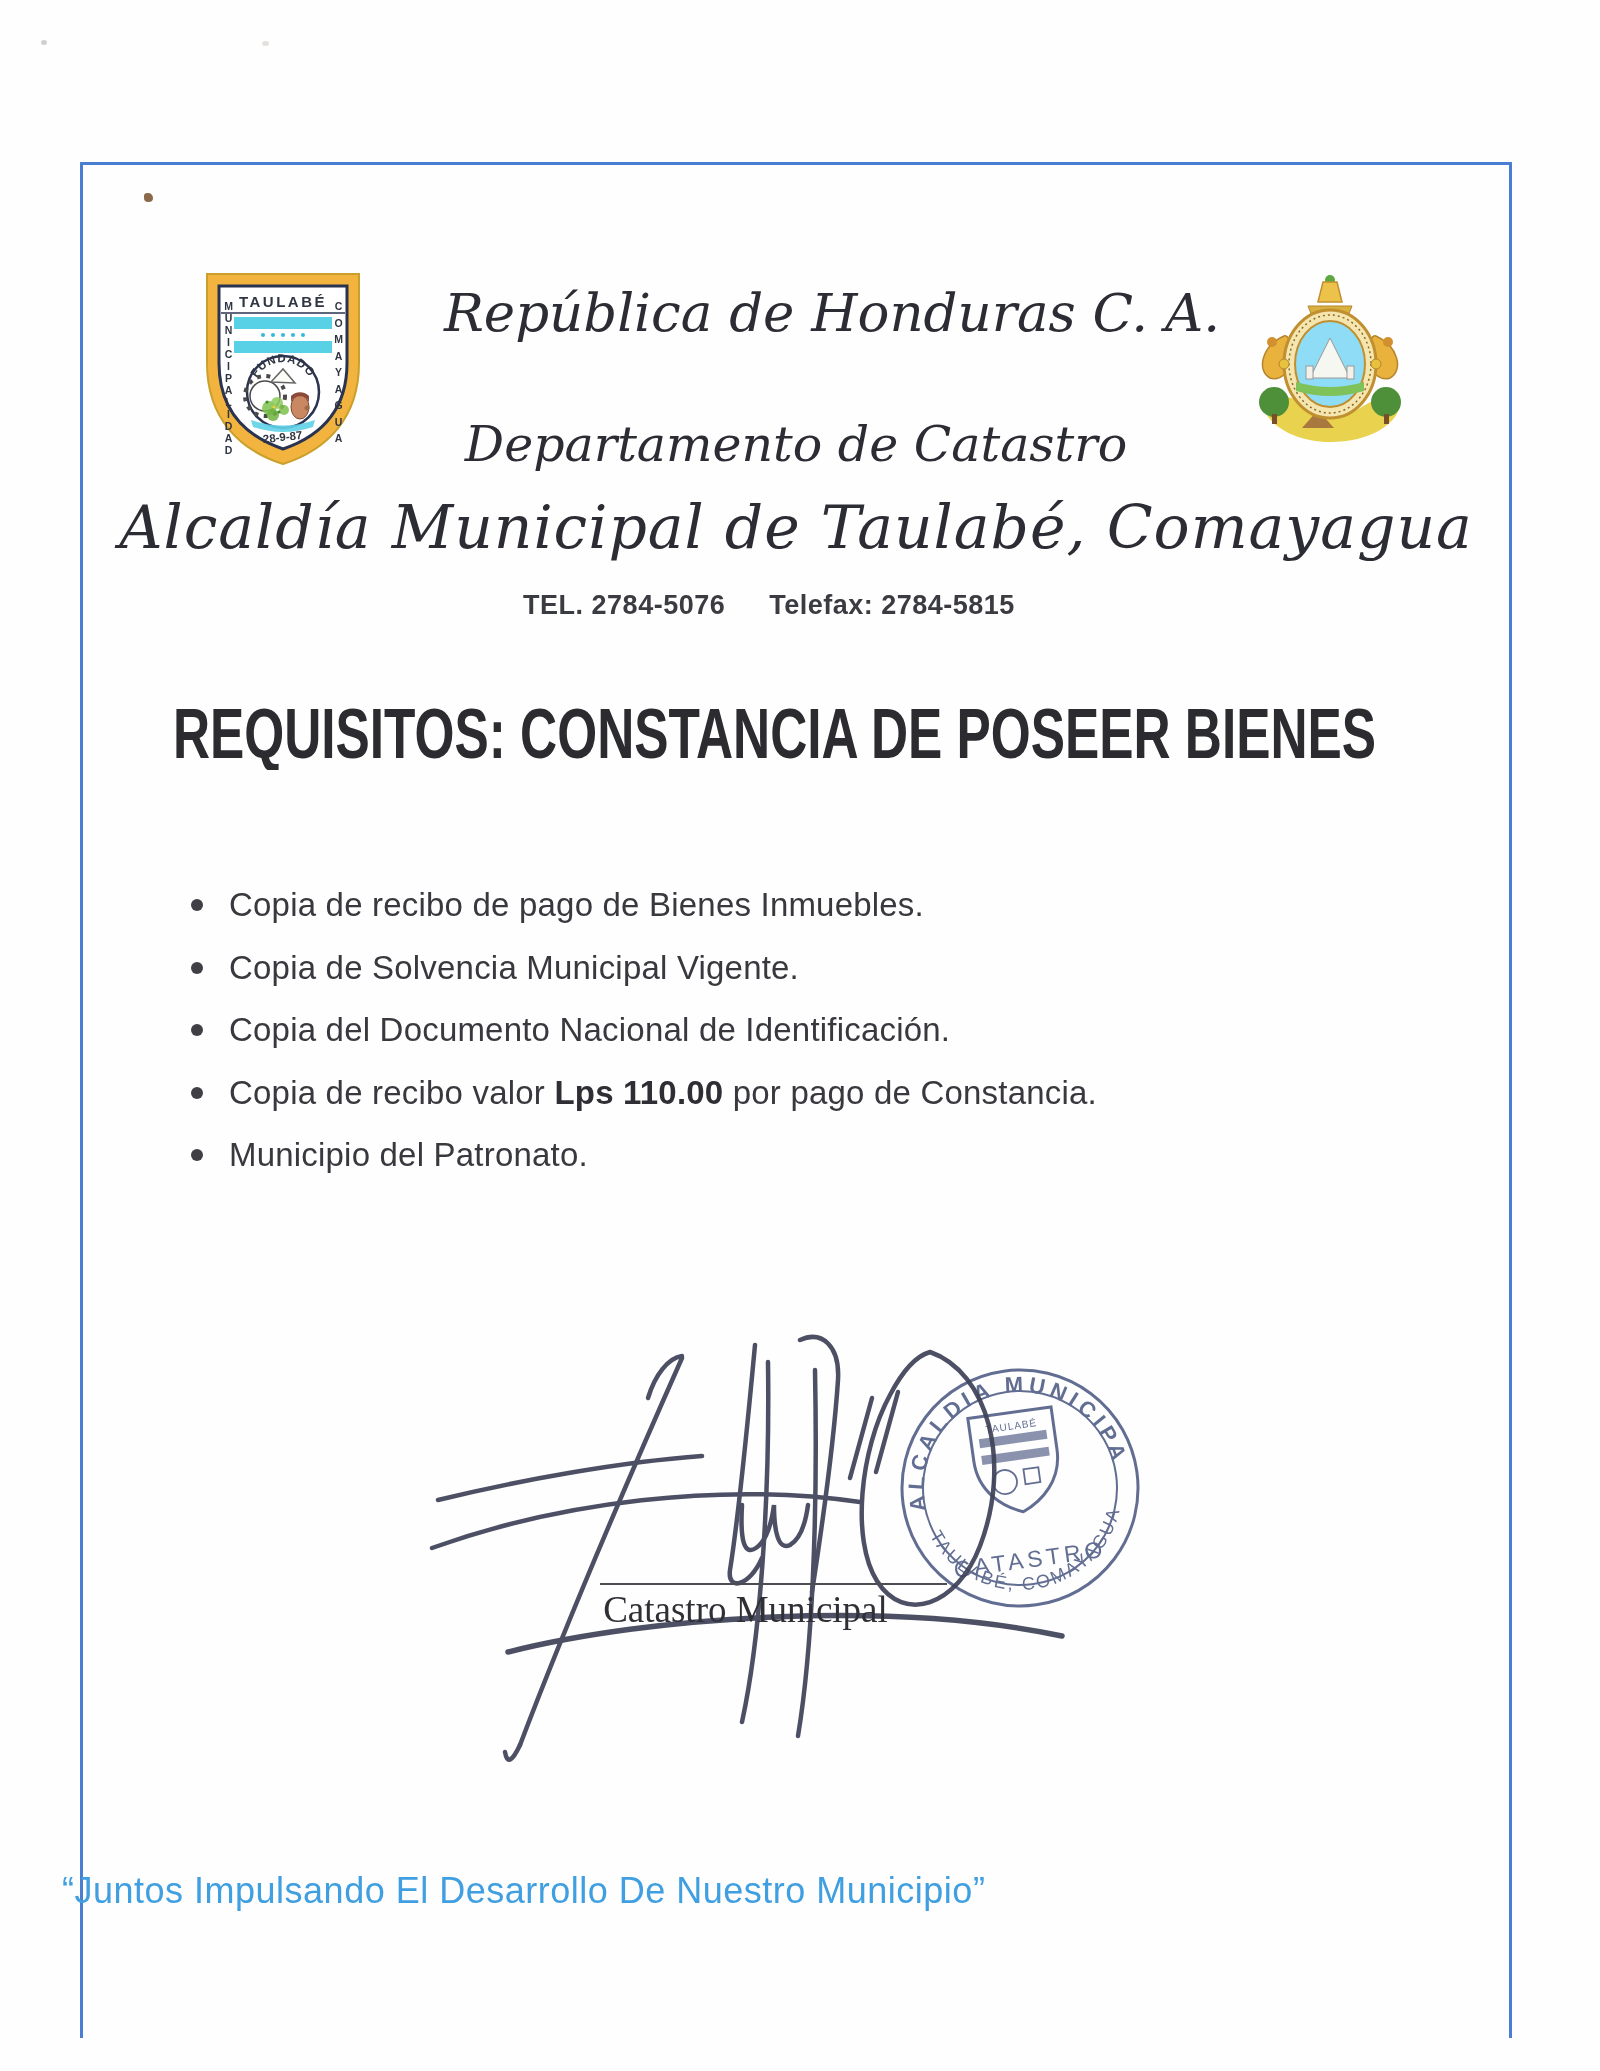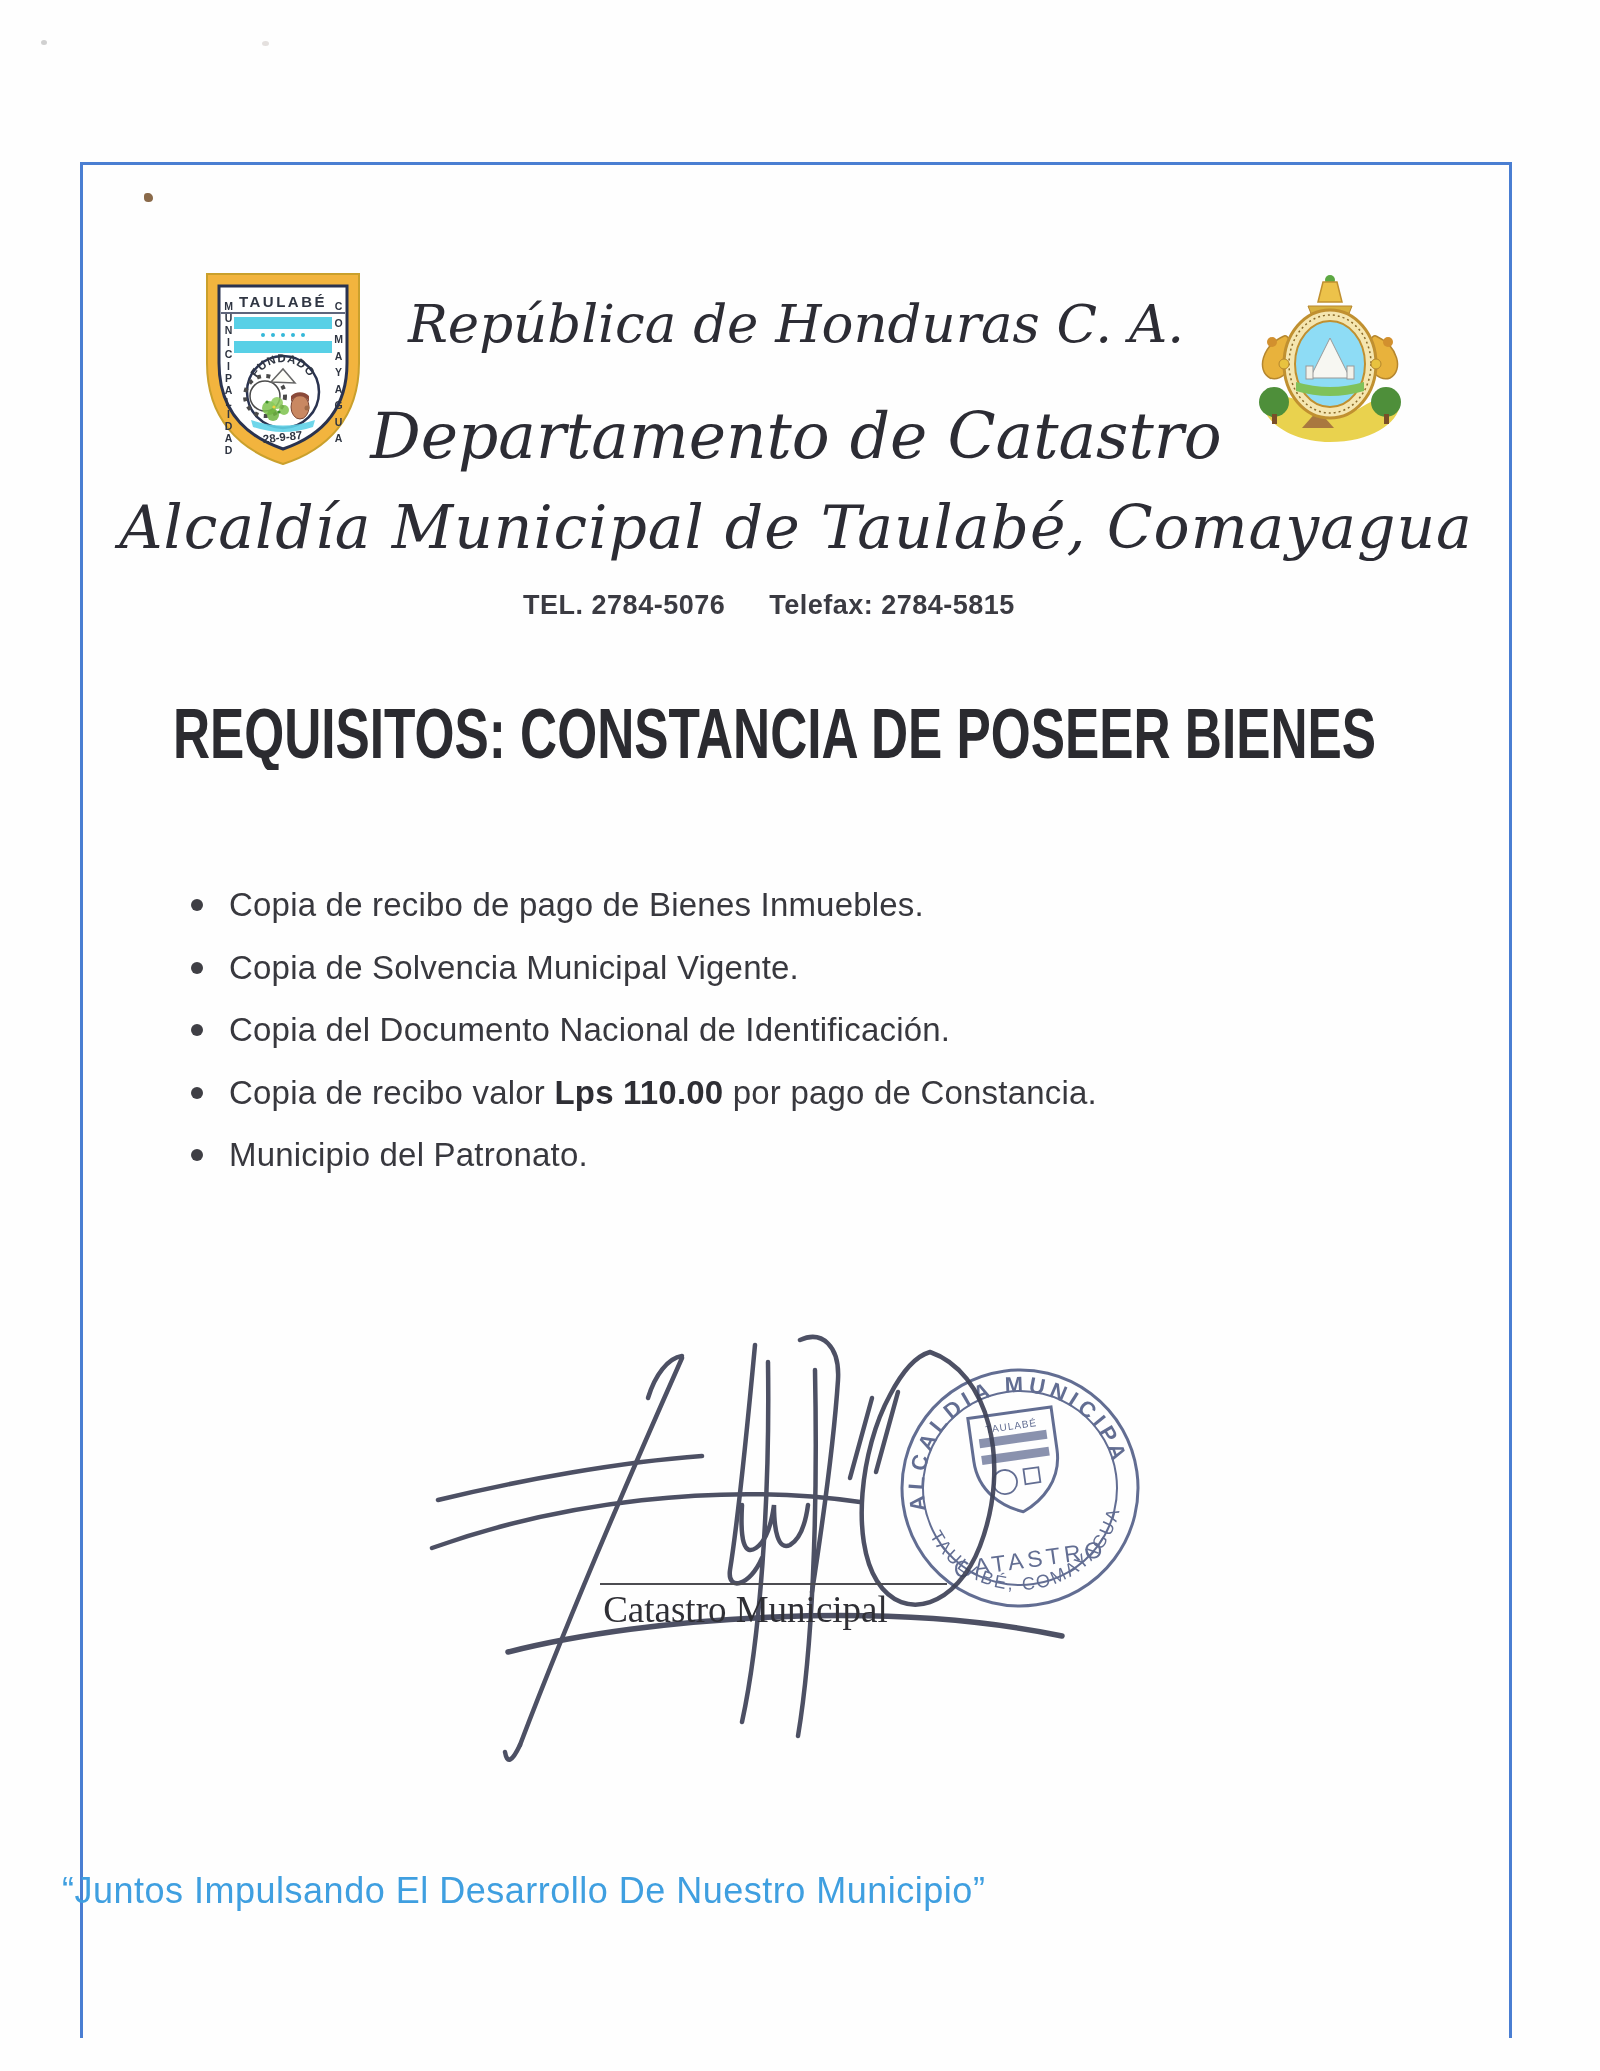--- a/index.html
+++ b/index.html
@@ -12,22 +12,22 @@
                   border-left:3px solid #4a7ed2; border-top:3px solid #4a7ed2;
                   border-right:3px solid #4a7ed2; }
 
   .speck1 { left:144px; top:193px; width:9px; height:9px; background:#8a6a4a; border-radius:40% 60% 50% 50%; }
   .speck2 { left:41px; top:40px; width:6px; height:5px; background:#9a9a9a; opacity:.45; border-radius:50%; }
   .speck3 { left:262px; top:41px; width:7px; height:5px; background:#c9c2bd; opacity:.5; border-radius:50%; }
 
   .script-line { left:80px; width:1432px; text-align:center;
                  font-family:"DejaVu Serif","Liberation Serif",serif;
                  font-style:italic; color:#2c2c34; white-space:nowrap; }
-  .line1 { top:293px; font-size:53px; }
-  .line2 { top:400px; font-size:63px; }
+  .line1 { top:282px; font-size:53px;margin-left:36px; }
+  .line2 { top:416px; font-size:49px; }
   .line3 { top:492px; font-size:60px; letter-spacing:1px; }
 
   .tel-row { left:80px; top:590px; width:1432px; display:flex; justify-content:center;
              gap:44px; transform:translateX(-27px);
              font-size:27px; font-weight:bold; color:#3b3b42; letter-spacing:.5px; }
 
   .title-svg { left:171px; top:700px; }
   .title-svg text { font-family:"Liberation Sans",sans-serif; font-weight:bold;
                     fill:#2b2b30; font-size:71px; }
 

